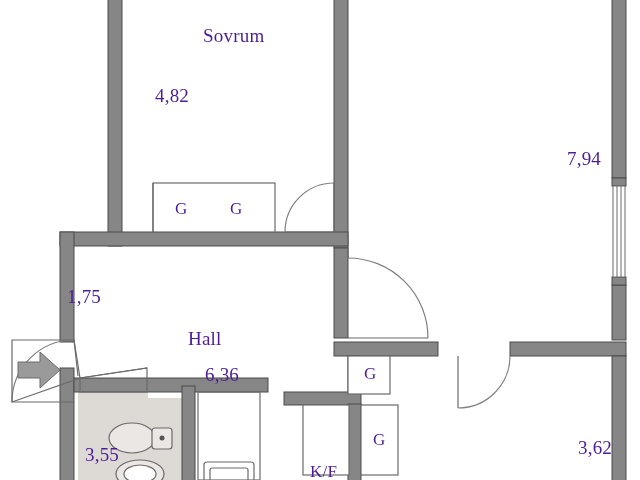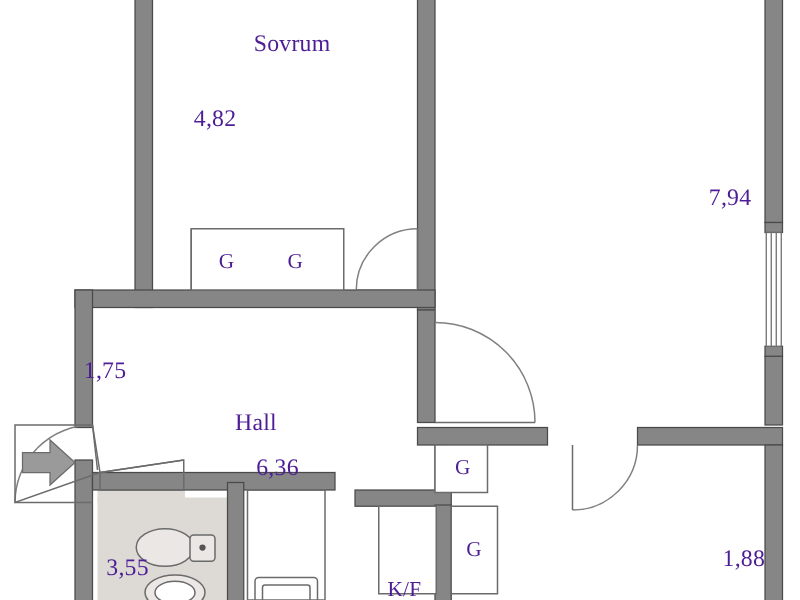--- a/index.html
+++ b/index.html
@@ -193,21 +193,21 @@
   <div class="room-label lbl-dim" style="left:567px; top:148px;">7,94</div>
 
   <div class="room-label lbl-dim" style="left:67px; top:286px;">1,75</div>
 
   <div class="room-label lbl-room-name" style="left:188px; top:328px;">Hall</div>
 
   <div class="room-label lbl-dim" style="left:205px; top:364px;">6,36</div>
 
   <div class="room-label lbl-dim" style="left:85px; top:444px;">3,55</div>
 
-  <div class="room-label lbl-dim" style="left:578px; top:437px;">1,88</div>
+  <div class="room-label lbl-dim" style="left:578px; top:437px;">3,62</div>
 
   <div class="room-label lbl-fixture" style="left:175px; top:199px;">G</div>
 
   <div class="room-label lbl-fixture" style="left:230px; top:199px;">G</div>
 
   <div class="room-label lbl-fixture" style="left:364px; top:364px;">G</div>
 
   <div class="room-label lbl-fixture" style="left:373px; top:430px;">G</div>
 
   <div class="room-label lbl-fixture" style="left:310px; top:430px;margin-top:32px;">K/F</div>

